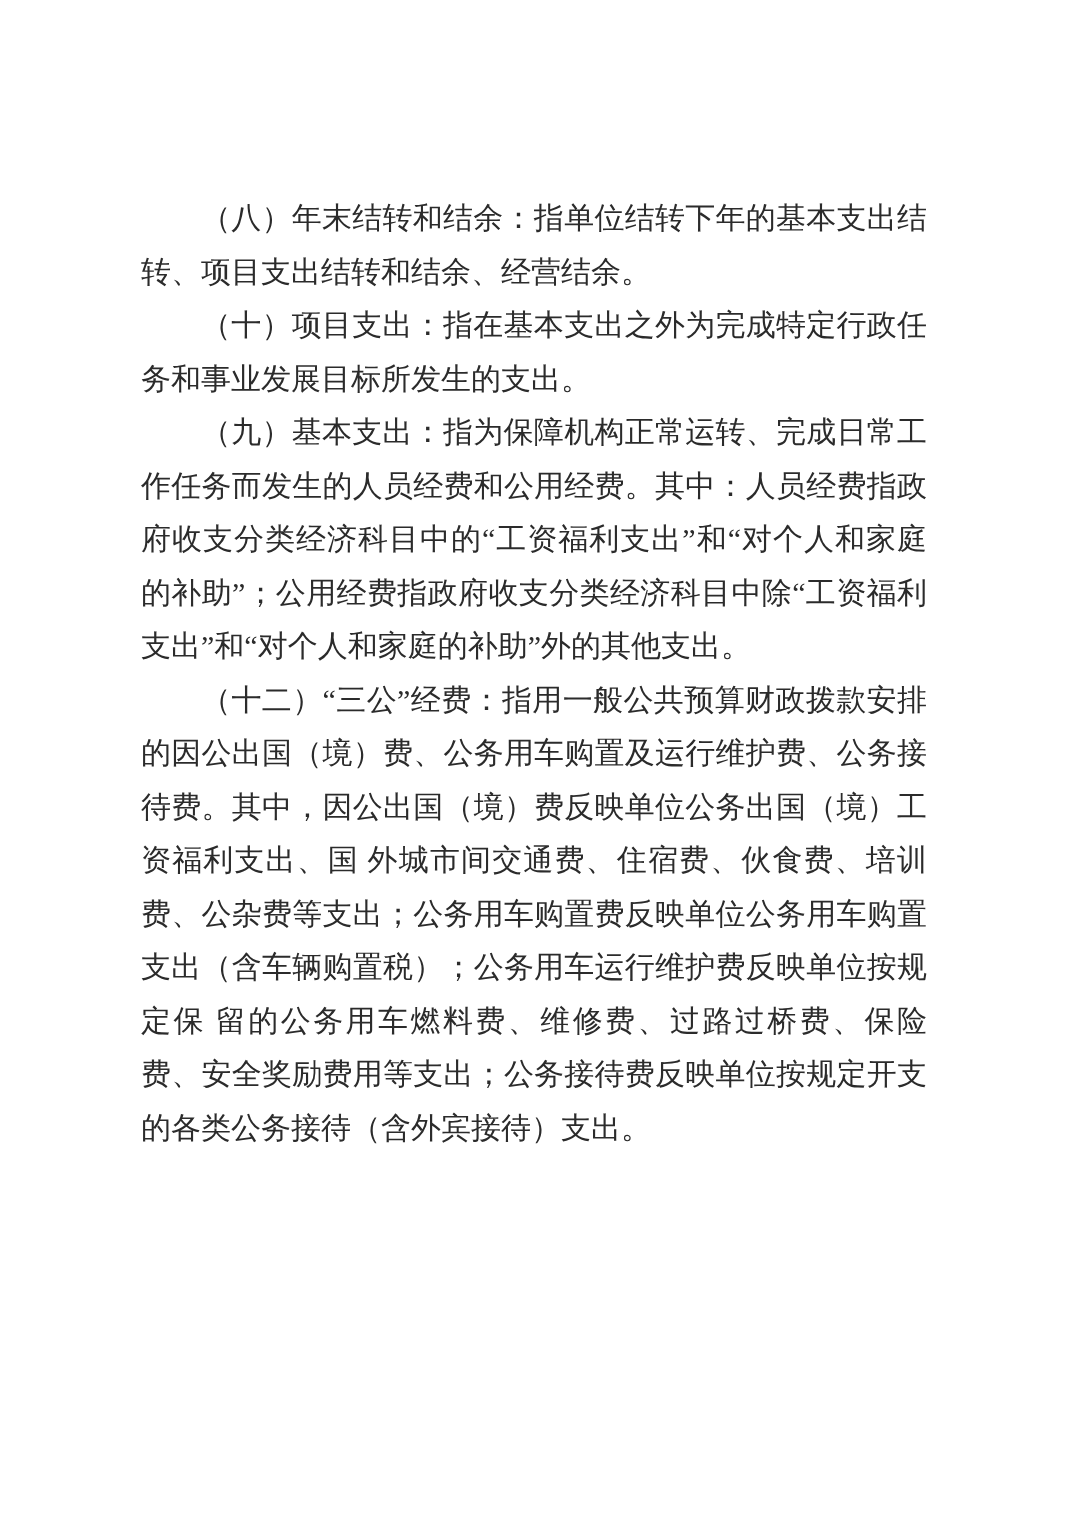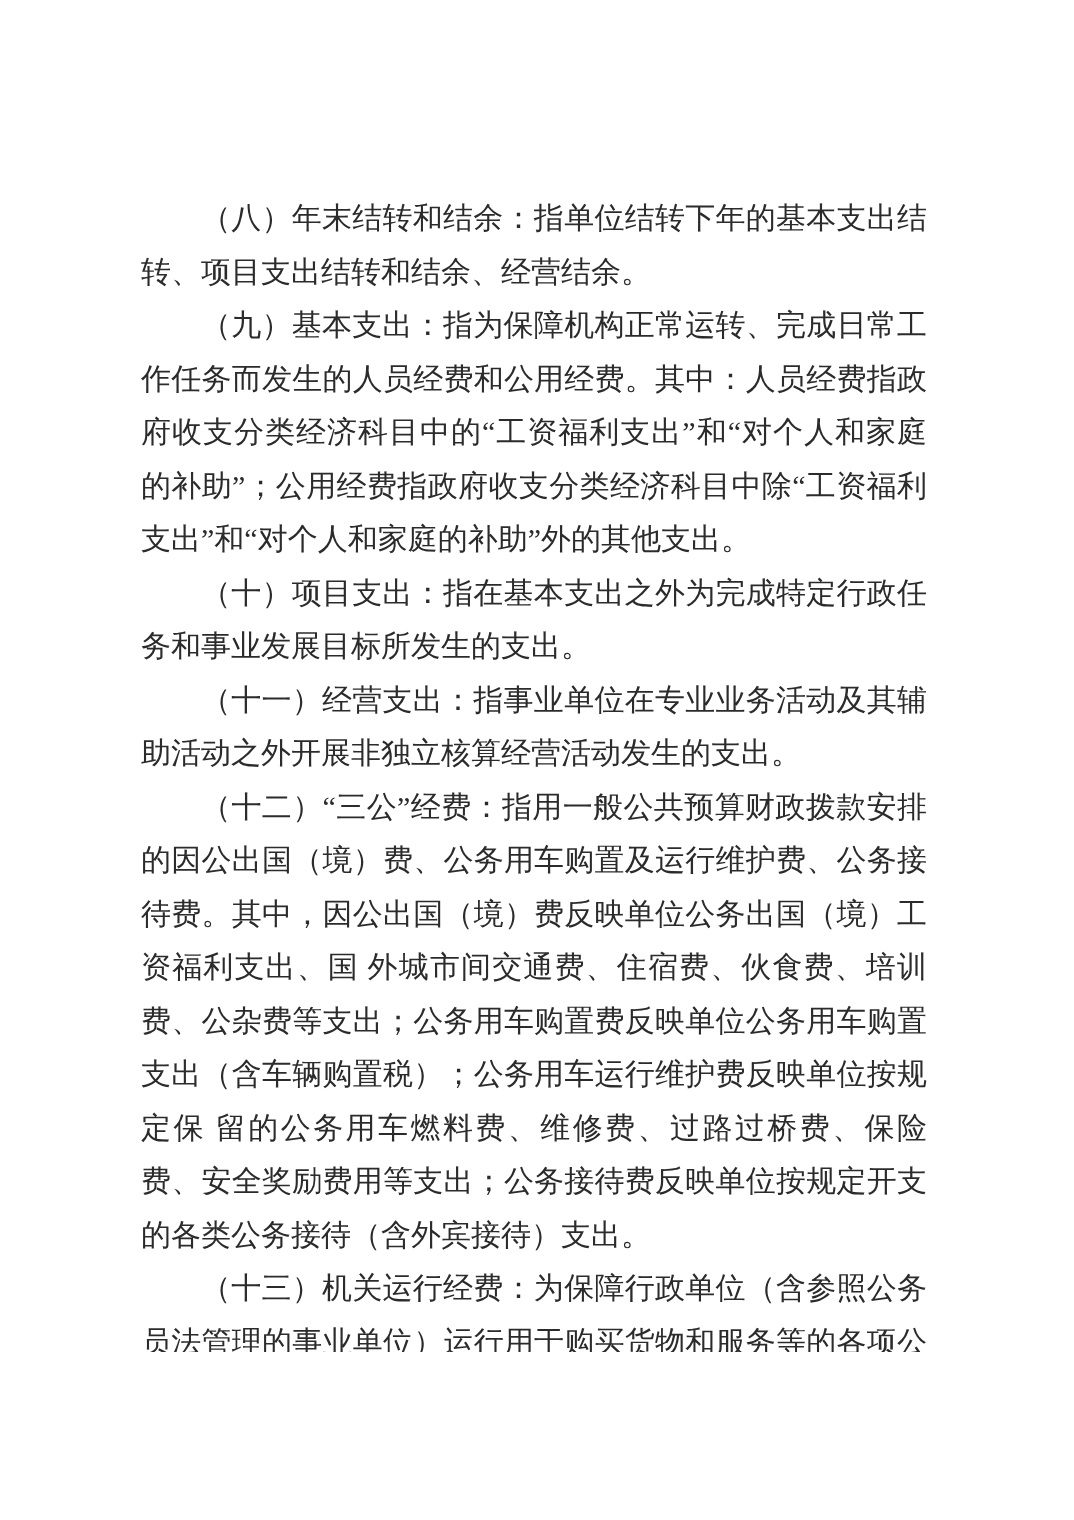--- a/index.html
+++ b/index.html
@@ -33,19 +33,17 @@
     word-break: break-all;
     font-weight: 400;
   }
 </style>
 </head>
 <body>
 
 <div class="page">
   <div class="content">
       <p class="para">（八）年末结转和结余：指单位结转下年的基本支出结转、项目支出结转和结余、经营结余。</p>
+      <p class="para">（十）项目支出：指在基本支出之外为完成特定行政任务和事业发展目标所发生的支出。</p>
       <p class="para">（九）基本支出：指为保障机构正常运转、完成日常工作任务而发生的人员经费和公用经费。其中：人员经费指政府收支分类经济科目中的“工资福利支出”和“对个人和家庭的补助”；公用经费指政府收支分类经济科目中除“工资福利支出”和“对个人和家庭的补助”外的其他支出。</p>
-      <p class="para">（十）项目支出：指在基本支出之外为完成特定行政任务和事业发展目标所发生的支出。</p>
-      <p class="para">（十一）经营支出：指事业单位在专业业务活动及其辅助活动之外开展非独立核算经营活动发生的支出。</p>
       <p class="para">（十二）“三公”经费：指用一般公共预算财政拨款安排的因公出国（境）费、公务用车购置及运行维护费、公务接待费。其中，因公出国（境）费反映单位公务出国（境）工资福利支出、国 外城市间交通费、住宿费、伙食费、培训费、公杂费等支出；公务用车购置费反映单位公务用车购置支出（含车辆购置税）；公务用车运行维护费反映单位按规定保 留的公务用车燃料费、维修费、过路过桥费、保险费、安全奖励费用等支出；公务接待费反映单位按规定开支的各类公务接待（含外宾接待）支出。</p>
-      <p class="para">（十三）机关运行经费：为保障行政单位（含参照公务员法管理的事业单位）运行用于购买货物和服务等的各项公用经</p>
     </div>
 </div>
 
 </body></html>

